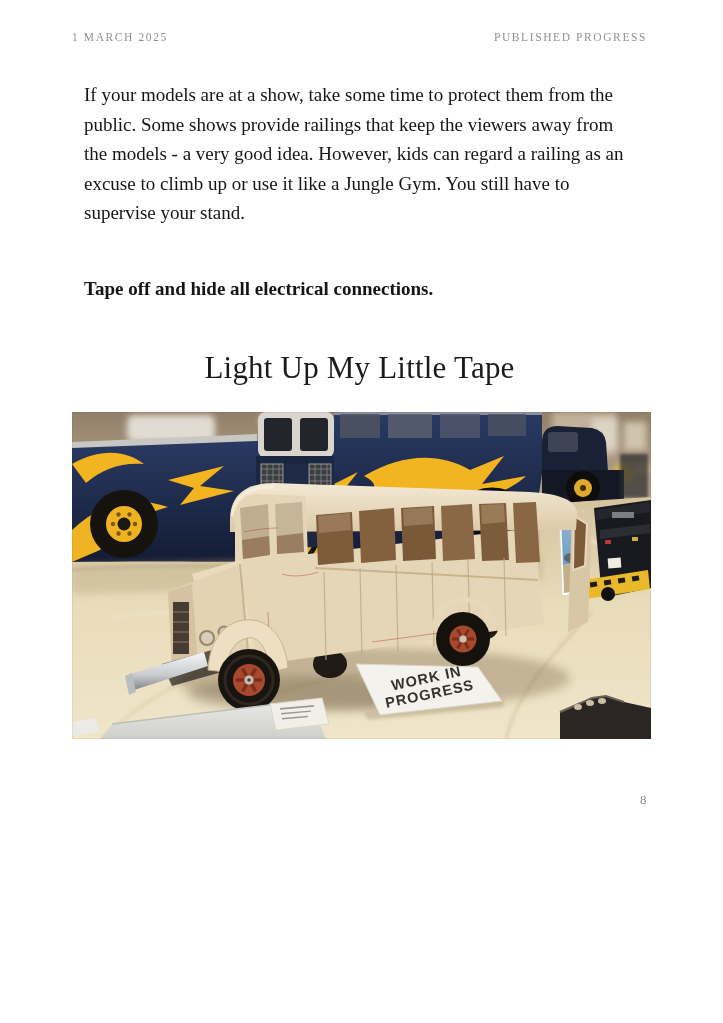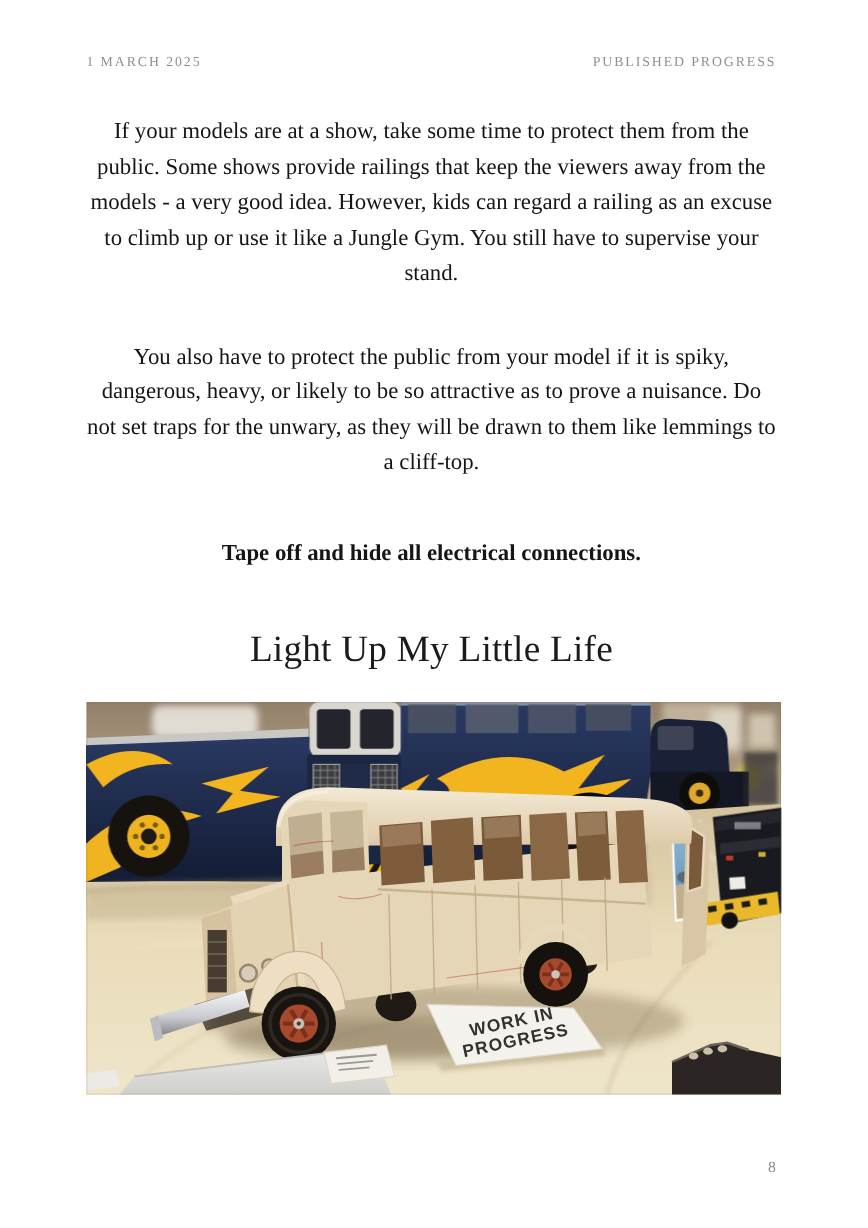--- a/index.html
+++ b/index.html
@@ -1,27 +1,27 @@
 <!DOCTYPE html>
 <html><head>
 <meta charset="utf-8">
 <style>
   html,body{margin:0;padding:0;}
   body{
     width:723px;height:1023px;background:#ffffff;
     font-family:"Liberation Serif", serif;
     color:#141414; overflow:hidden;
   }
-  .page{width:719px;height:1023px;box-sizing:border-box;padding:46px 72px 0 72px;position:relative;}
+  .page{width:719px;height:1023px;box-sizing:border-box;padding:31px 72px 0 72px;position:relative;}
   .masthead{
     display:flex;justify-content:space-between;align-items:baseline;
     font-size:11.5px;letter-spacing:1.6px;color:#90908b;font-weight:400;
   }
   .body-copy p{
-    margin:0;font-size:19px;line-height:29.5px;color:#151515;text-align:center;
+    margin:12px;font-size:19px;line-height:29.5px;color:#151515;
   }
   .p1{margin-top:37px !important;}
   .p2{margin-top:40px !important;}
   .p3{margin-top:46px !important;font-weight:bold;}
   h1.section-heading{
     margin:46px 0 0 0;text-align:center;font-size:31px;line-height:38px;
     font-weight:500;color:#1b1b1b;letter-spacing:.2px;
   }
   figure.photo{margin:25px 0 0 0;width:579px;height:327px;}
   figure.photo svg{display:block;}
@@ -38,25 +38,24 @@
 
 <div class="page">
 
   <div class="masthead">
     <span>1 MARCH 2025</span>
     <span>PUBLISHED PROGRESS</span>
   </div>
 
   <div class="body-copy">
     <p class="p1">If your models are at a show, take some time to protect them from the public. Some shows provide railings that keep the viewers away from the models - a very good idea. However, kids can regard a railing as an excuse to climb up or use it like a Jungle Gym. You still have to supervise your stand.</p>
-    <p class="p2">You also have to protect the public from your model if it is spiky, dangerous, heavy, or likely to be so attractive as to prove a nuisance. Do not set traps for the unwary, as they will be drawn to them like lemmings to a cliff-top.</p>
     <p class="p3">Tape off and hide all electrical connections.</p>
   </div>
 
-  <h1 class="section-heading">Light Up My Little Life</h1>
+  <h1 class="section-heading">Light Up My Little Tape</h1>
 
   <figure class="photo" aria-label="Unpainted wooden model bus on a cream cloth display table with a Work In Progress card, a navy and yellow showman's bus behind, and model trailer parts alongside">
     <svg width="579" height="327" viewBox="0 0 579 327" xmlns="http://www.w3.org/2000/svg">
       <defs>
         <linearGradient id="bgGrad" x1="0" y1="0" x2="0" y2="1">
           <stop offset="0" stop-color="#93806a"></stop>
             <stop offset="1" stop-color="#bcab92"></stop>
         </linearGradient>
         <linearGradient id="navyGrad" x1="0" y1="0" x2="0" y2="1">
           <stop offset="0" stop-color="#2a3a63"></stop>

